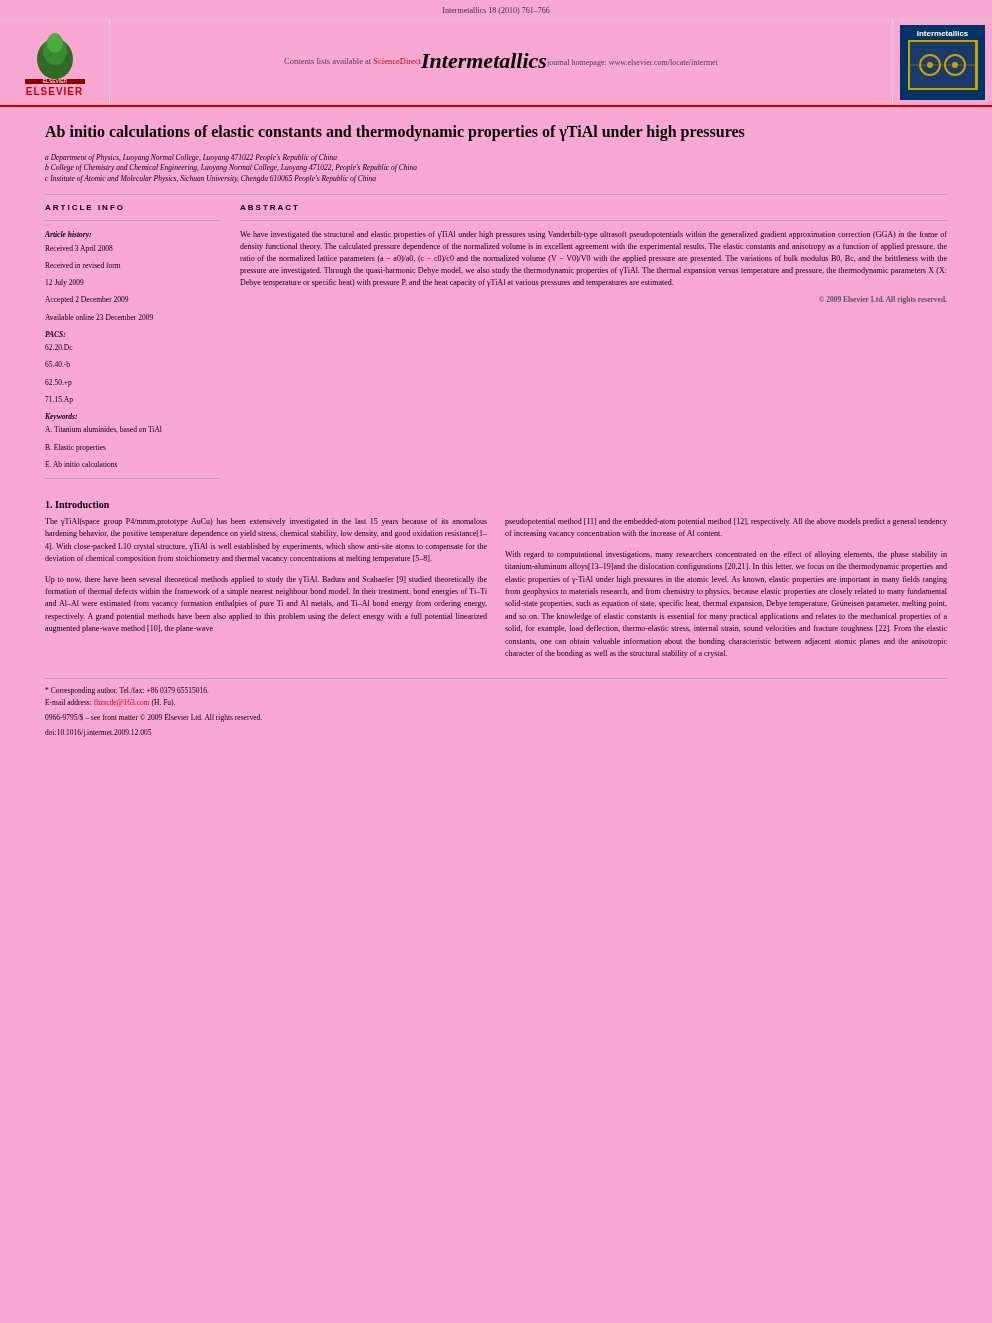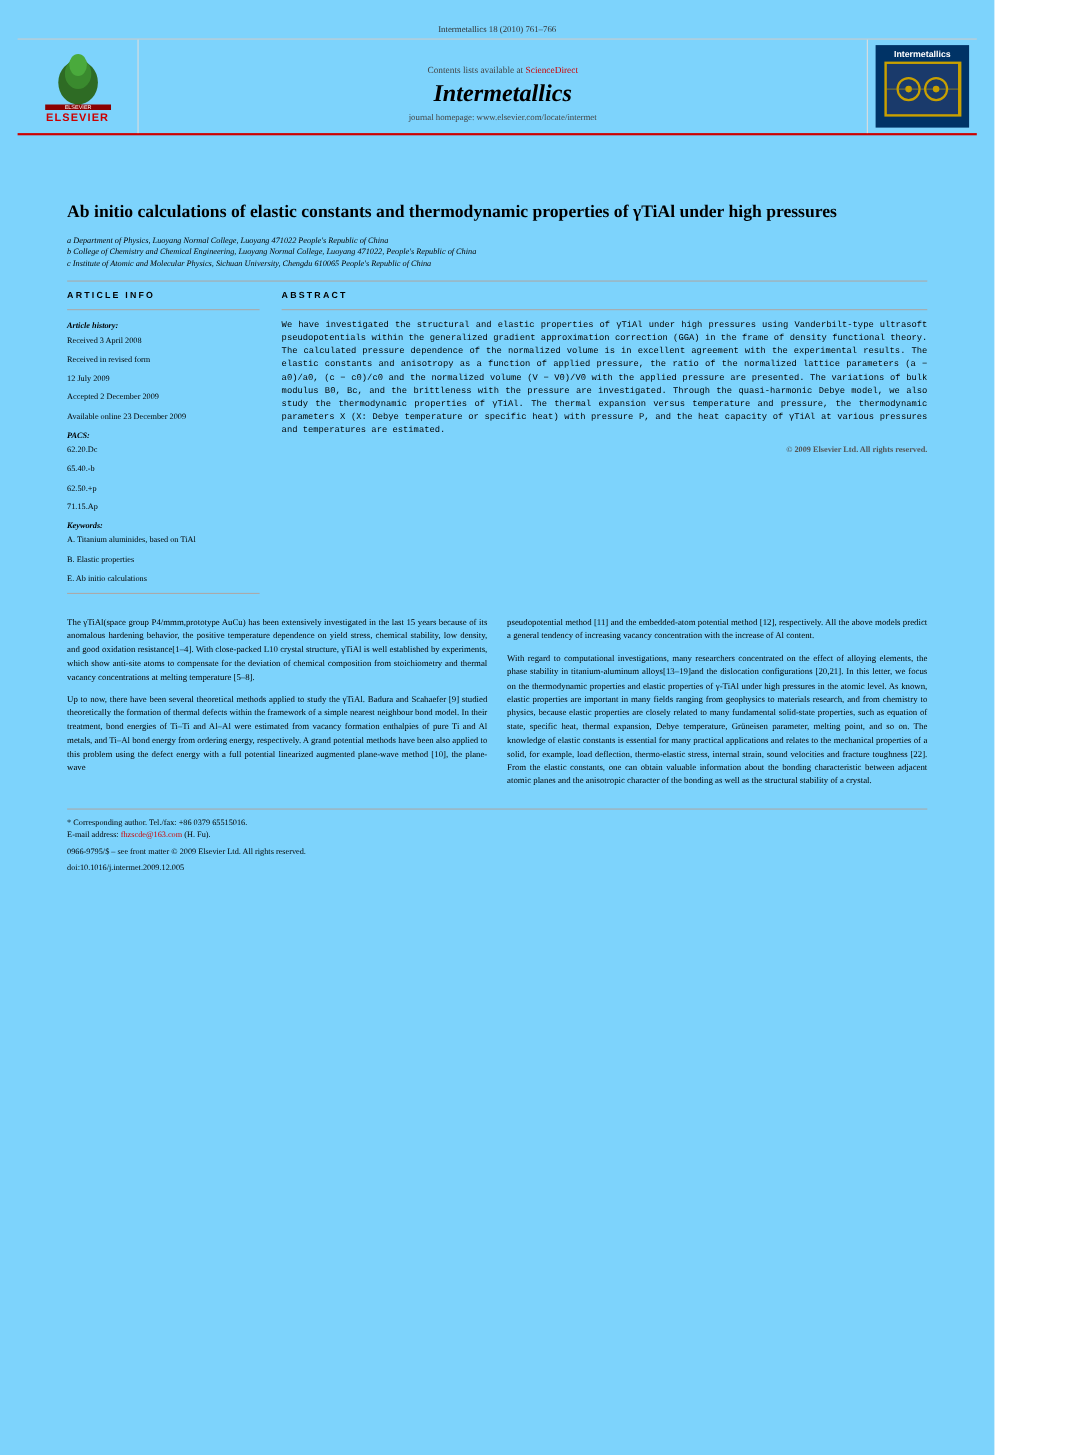--- a/index.html
+++ b/index.html
@@ -6,24 +6,24 @@
     body {
       background: #fff;
       font-family: 'Times New Roman', Times, serif;
       font-size: 9px;
       color: #000;
       width: 992px;
       min-height: 1323px;
     }
 
     .page-wrapper {
-      width: 904px;
+      width: 992px;
       min-height: 1323px;
-      background: #7dd3fc;
-      padding: 16px;
+      background: #f9a8d4;
+      padding: 0;
     }
 
     
     .top-ref {
       text-align: center;
       font-size: 8px;
       color: #333;
       padding: 6px 0 4px 0;
       border-bottom: 1px solid #ccc;
     }
@@ -62,23 +62,23 @@
       font-weight: bold;
       color: #c00;
       font-family: Arial, sans-serif;
       letter-spacing: 1px;
       margin-top: 2px;
     }
 
     .journal-header-center {
       flex: 1;
       display: flex;
-      flex-direction: column;
-      align-items: center;
-      justify-content: flex-end;
+      flex-direction: row;
+      align-items: center;
+      justify-content: center;
       padding: 10px;
     }
 
     .contents-line {
       font-size: 8.5px;
       color: #444;
       margin-bottom: 4px;
     }
 
     .science-direct-link {
@@ -136,21 +136,20 @@
       align-items: center;
       justify-content: center;
       color: #003366;
       font-size: 20px;
       font-weight: bold;
     }
 
     
     .article-body {
       padding: 15px 45px 15px 45px;
-      margin-top: 45px;
     }
 
     .article-title {
       font-size: 16px;
       font-weight: bold;
       color: #000;
       margin-bottom: 10px;
       line-height: 1.3;
     }
 
@@ -222,21 +221,20 @@
 
     .keywords-section {
       margin-top: 6px;
     }
 
     .abstract-text {
       font-size: 8px;
       line-height: 1.5;
       text-align: justify;
       color: #000;
-      font-family: Liberation Mono, monospace;
     }
 
     .copyright-line {
       font-size: 7.5px;
       text-align: right;
       color: #555;
       margin-top: 6px;
       font-weight: bold;
     }
 
@@ -397,20 +395,21 @@
       <div class="right-col">
         <div class="section-label">ABSTRACT</div>
         <hr class="divider-line">
         <div class="abstract-text">We have investigated the structural and elastic properties of γTiAl under high pressures using Vanderbilt-type ultrasoft pseudopotentials within the generalized gradient approximation correction (GGA) in the frame of density functional theory. The calculated pressure dependence of the normalized volume is in excellent agreement with the experimental results. The elastic constants and anisotropy as a function of applied pressure, the ratio of the normalized lattice parameters (a − a0)/a0, (c − c0)/c0 and the normalized volume (V − V0)/V0 with the applied pressure are presented. The variations of bulk modulus B0, Bc, and the brittleness with the pressure are investigated. Through the quasi-harmonic Debye model, we also study the thermodynamic properties of γTiAl. The thermal expansion versus temperature and pressure, the thermodynamic parameters X (X: Debye temperature or specific heat) with pressure P, and the heat capacity of γTiAl at various pressures and temperatures are estimated.</div>
         <div class="copyright-line">© 2009 Elsevier Ltd. All rights reserved.</div>
       </div>
 
     </div>
 
     <div class="intro-section">
+      <div class="section-number">1.  Introduction</div>
 
       <div class="two-col-main">
 
         <div class="main-left">
           <p class="paragraph">The γTiAl(space group P4/mmm,prototype AuCu) has been extensively investigated in the last 15 years because of its anomalous hardening behavior, the positive temperature dependence on yield stress, chemical stability, low density, and good oxidation resistance[1–4]. With close-packed L10 crystal structure, γTiAl is well established by experiments, which show anti-site atoms to compensate for the deviation of chemical composition from stoichiometry and thermal vacancy concentrations at melting temperature [5–8].</p>
           <p class="paragraph">Up to now, there have been several theoretical methods applied to study the γTiAl. Badura and Scahaefer [9] studied theoretically the formation of thermal defects within the framework of a simple nearest neighbour bond model. In their treatment, bond energies of Ti–Ti and Al–Al were estimated from vacancy formation enthalpies of pure Ti and Al metals, and Ti–Al bond energy from ordering energy, respectively. A grand potential methods have been also applied to this problem using the defect energy with a full potential linearized augmented plane-wave method [10], the plane-wave</p>
         </div>
 
         <div class="main-right">
           <p class="paragraph">pseudopotential method [11] and the embedded-atom potential method [12], respectively. All the above models predict a general tendency of increasing vacancy concentration with the increase of Al content.</p>

